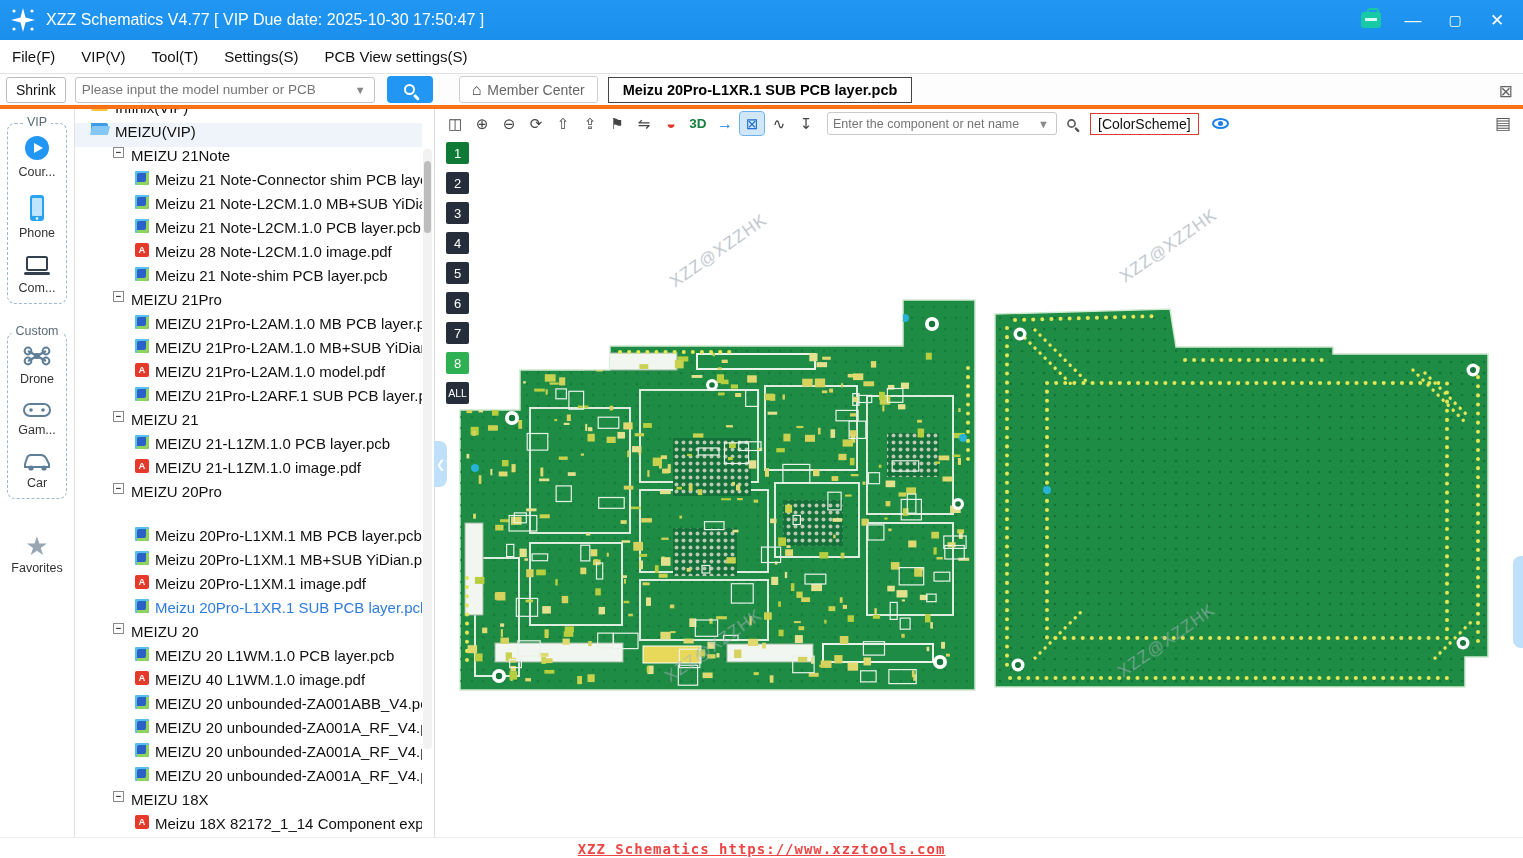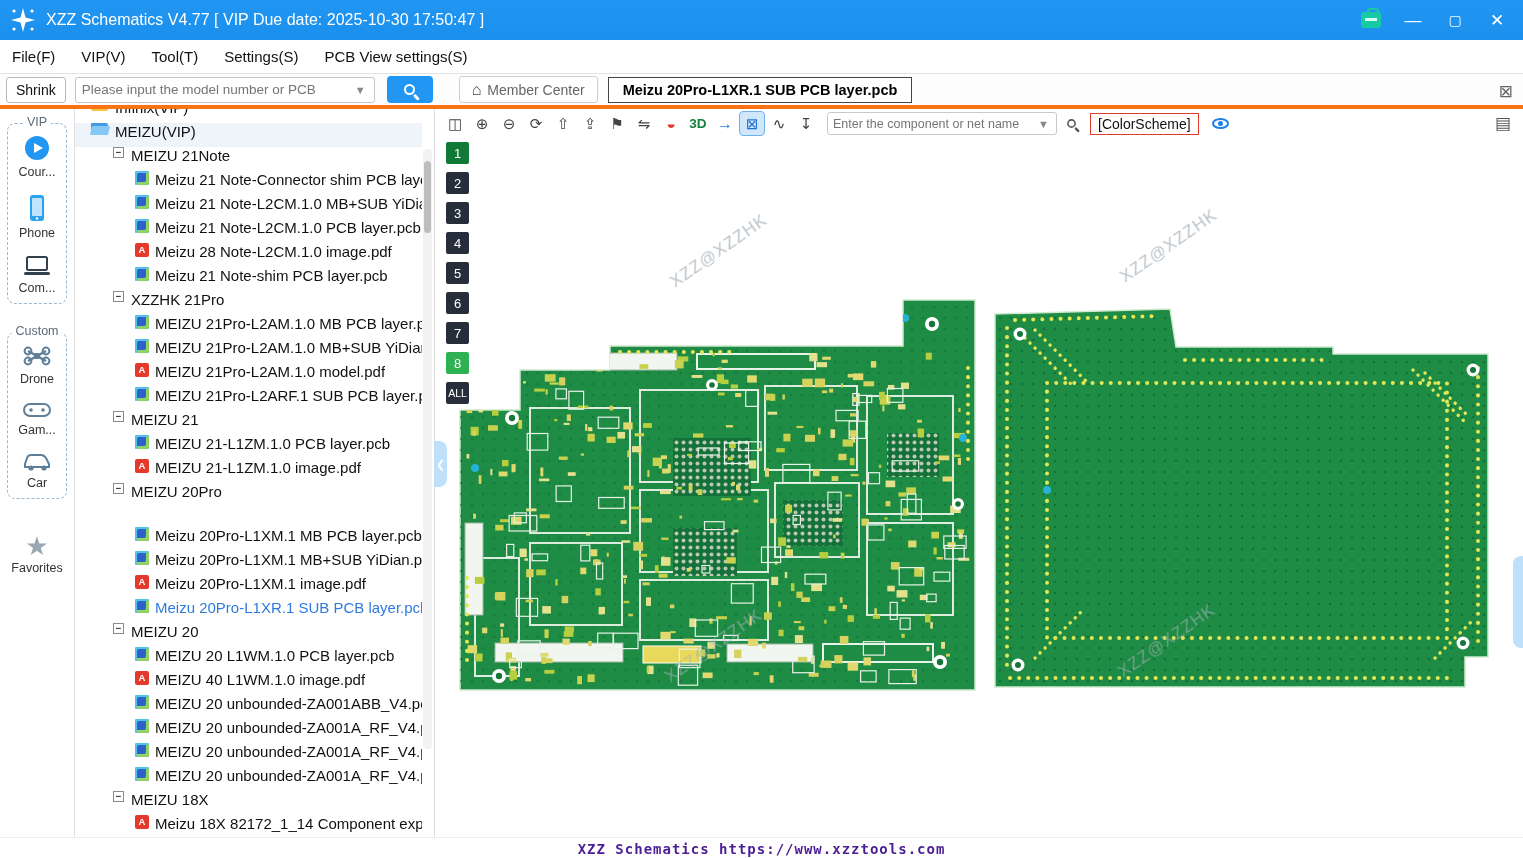--- a/index.html
+++ b/index.html
@@ -95,21 +95,21 @@
   .layerbtn.all { font-size:10.5px; }
 
   .pcb-stage { position:absolute; left:0; top:29px; right:0; bottom:0; }
   .pcb-stage svg { display:block; }
 
   
   .right-handle { position:absolute; right:0px; top:447px; width:10px; height:92px; background:#bfe0fa; border-radius:8px 0 0 8px; z-index:6; cursor:pointer; }
 
   
   .statusbar { height:22px; border-top:1px solid #eee; display:flex; align-items:center; justify-content:center; background:#fff; }
-  .status-text { font-family:"DejaVu Sans Mono",monospace; font-size:14px; font-weight:bold; color:#4c1d95; letter-spacing:1px; }
+  .status-text { font-family:"DejaVu Sans Mono",monospace; font-size:14px; font-weight:bold; color:#ef4444; text-decoration:underline; letter-spacing:1px; }
 </style>
 </head>
 <body>
 
 <div class="titlebar">
   <svg class="logo" viewBox="0 0 26 26">
     <path d="M13 1 L15.5 10.5 L25 13 L15.5 15.5 L13 25 L10.5 15.5 L1 13 L10.5 10.5 Z" fill="#fff"></path>
     <circle cx="4" cy="4" r="1.6" fill="#fff"></circle>
       <circle cx="22" cy="4" r="1.6" fill="#fff"></circle>
     <circle cx="4" cy="22" r="1.6" fill="#fff"></circle>
@@ -246,21 +246,21 @@
           <div class="trow" style="padding-left: 60px;">
             <span class="ficon pdf"></span>
             <span class="tlabel">Meizu 28 Note-L2CM.1.0 image.pdf</span>
           </div>
           <div class="trow" style="padding-left: 60px;">
             <span class="ficon pcb"></span>
             <span class="tlabel">Meizu 21 Note-shim PCB layer.pcb</span>
           </div>
           <div class="trow" style="padding-left: 38px;">
             <span class="expander">−</span>
-            <span class="tlabel">XZZHK 21Pro</span>
+            <span class="tlabel">MEIZU 21Pro</span>
           </div>
           <div class="trow" style="padding-left: 60px;">
             <span class="ficon pcb"></span>
             <span class="tlabel">MEIZU 21Pro-L2AM.1.0 MB PCB layer.pcb</span>
           </div>
           <div class="trow" style="padding-left: 60px;">
             <span class="ficon pcb"></span>
             <span class="tlabel">MEIZU 21Pro-L2AM.1.0 MB+SUB YiDian.pcb</span>
           </div>
           <div class="trow" style="padding-left: 60px;">

